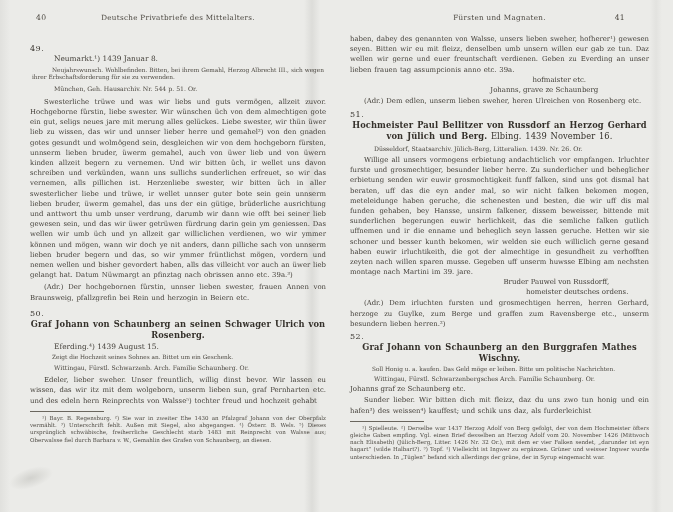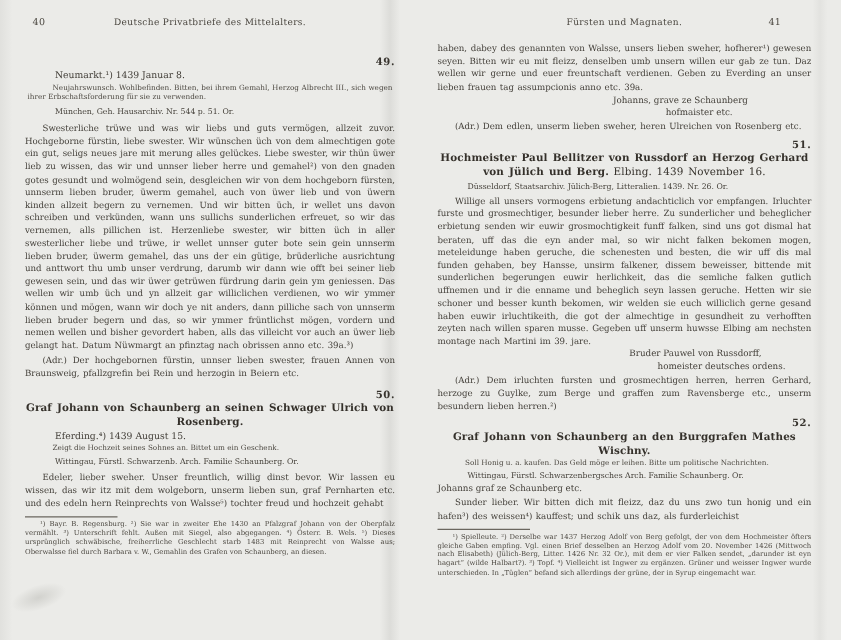--- a/index.html
+++ b/index.html
@@ -11,29 +11,29 @@
     -webkit-font-smoothing:antialiased;
   }
   .shadow{position:absolute;top:0;height:512px;pointer-events:none;}
   #gutter-shadow{left:304px;width:16px;background:linear-gradient(to right,rgba(255,255,255,0),rgba(115,115,110,.12),rgba(255,255,255,0));}
   #right-edge-shadow{left:650px;width:12px;background:linear-gradient(to right,rgba(255,255,255,0),rgba(115,115,110,.07),rgba(255,255,255,0));}
   #left-edge-shadow{left:0;width:10px;background:linear-gradient(to right,rgba(120,120,115,.09),rgba(255,255,255,0));}
   #corner-smudge{position:absolute;left:8px;top:468px;width:46px;height:20px;
     background:radial-gradient(ellipse at center,rgba(120,120,112,.22),rgba(120,120,112,0) 70%);
     transform:rotate(-18deg);}
   .page{position:absolute;top:0;}
-  #left-page{left:20px;width:296px;}
+  #left-page{left:30px;width:296px;}
   #right-page{left:350px;width:299px;}
 
   .running-head{position:relative;margin-top:13px;height:11px;font-size:7.2px;letter-spacing:.3px;color:#4a463f;text-align:center;}
   .running-head .pagenum{position:absolute;top:0;font-size:7.6px;}
   #left-page .pagenum{left:6px;}
   #right-page .pagenum{right:24px;}
 
-  .sec-num{text-align:right;font-weight:bold;font-size:8px;letter-spacing:.5px;color:#37332d;}
+  .sec-num{text-align:left;font-weight:normal;font-size:8px;letter-spacing:.5px;color:#37332d;}
   .sec-heading{text-align:center;font-weight:bold;font-size:8.3px;line-height:11px;letter-spacing:.1px;word-spacing:1px;color:#34302a;}
   .sec-heading .plain{font-weight:normal;}
   .dateline{font-size:7.4px;padding-left:24px;line-height:10px;}
   .regest{font-size:5.8px;line-height:7.4px;text-align:justify;text-indent:20px;color:#4c4841;padding:0 2px;}
   .source{font-size:6.2px;padding-left:24px;line-height:9px;color:#48443d;}
   .body-par{font-size:6.9px;line-height:10.2px;text-align:justify;text-indent:14px;word-spacing:.6px;}
   .body-par.noindent{text-indent:0;}
   .salutation{text-align:left;font-size:7px;line-height:10px;}
   .sig{font-size:7px;line-height:10px;text-align:center;}
   .sig.s1{padding-left:38%;}
@@ -78,22 +78,22 @@
   <div class="footnotes">¹) Bayr. B. Regensburg.  ²) Sie war in zweiter Ehe 1430 an Pfalzgraf Johann von der Oberpfalz vermählt.  ³) Unterschrift fehlt. Außen mit Siegel, also abgegangen.  ⁴) Österr. B. Wels.  ⁵) Dieses ursprünglich schwäbische, freiherrliche Geschlecht starb 1483 mit Reinprecht von Walsse aus; Oberwalsse fiel durch Barbara v. W., Gemahlin des Grafen von Schaunberg, an diesen.</div>
 </div>
 
 <div class="page" id="right-page">
   <div class="running-head">
     <span>Fürsten und Magnaten.</span>
     <span class="pagenum">41</span>
   </div>
 
   <div class="body-par noindent mt10">haben, dabey des genannten von Walsse, unsers lieben sweher, hofherer¹) gewesen seyen. Bitten wir eu mit fleizz, denselben umb unsern willen eur gab ze tun.  Daz wellen wir gerne und euer freuntschaft verdienen.  Geben zu Everding an unser lieben frauen tag assumpcionis anno etc. 39a.</div>
+  <div class="sig c2">hofmaister etc.</div>
   <div class="sig c1">Johanns, grave ze Schaunberg</div>
-  <div class="sig c2">hofmaister etc.</div>
   <div class="adr mt1">(Adr.) Dem edlen, unserm lieben sweher, heren Ulreichen von Rosenberg etc.</div>
 
   <div class="sec-num mt4">51.</div>
   <div class="sec-heading mt1"><span>Hochmeister Paul Bellitzer von Russdorf an Herzog Gerhard von Jülich und Berg.</span><span class="plain">  Elbing.   1439 November 16.</span></div>
   <div class="source mt2">Düsseldorf, Staatsarchiv.   Jülich-Berg, Litteralien.   1439.   Nr. 26.  Or.</div>
   <div class="body-par mt2">Willige all unsers vormogens erbietung andachticlich vor empfangen. Irluchter furste und grosmechtiger, besunder lieber herre.  Zu sunderlicher und beheglicher erbietung senden wir euwir grosmochtigkeit funff falken, sind uns got dismal hat beraten, uff das die eyn ander mal, so wir nicht falken bekomen mogen, meteleidunge haben geruche, die schenesten und besten, die wir uff dis mal funden gehaben, bey Hansse, unsirm falkener, dissem beweisser, bittende mit sunderlichen begerungen euwir herlichkeit, das die semliche falken gutlich uffnemen und ir die enname und beheglich seyn lassen geruche.  Hetten wir sie schoner und besser kunth bekomen, wir welden sie euch williclich gerne gesand haben euwir irluchtikeith, die got der almechtige in gesundheit zu verhofften zeyten nach willen sparen musse.  Gegeben uff unserm huwsse Elbing am nechsten montage nach Martini im 39. jare.</div>
   <div class="sig s1">Bruder Pauwel von Russdorff,</div>
   <div class="sig s2">homeister deutsches ordens.</div>
   <div class="adr mt1">(Adr.)  Dem irluchten fursten und grosmechtigen herren, herren Gerhard, herzoge zu Guylke, zum Berge und graffen zum Ravensberge etc., unserm besundern lieben herren.²)</div>
 

